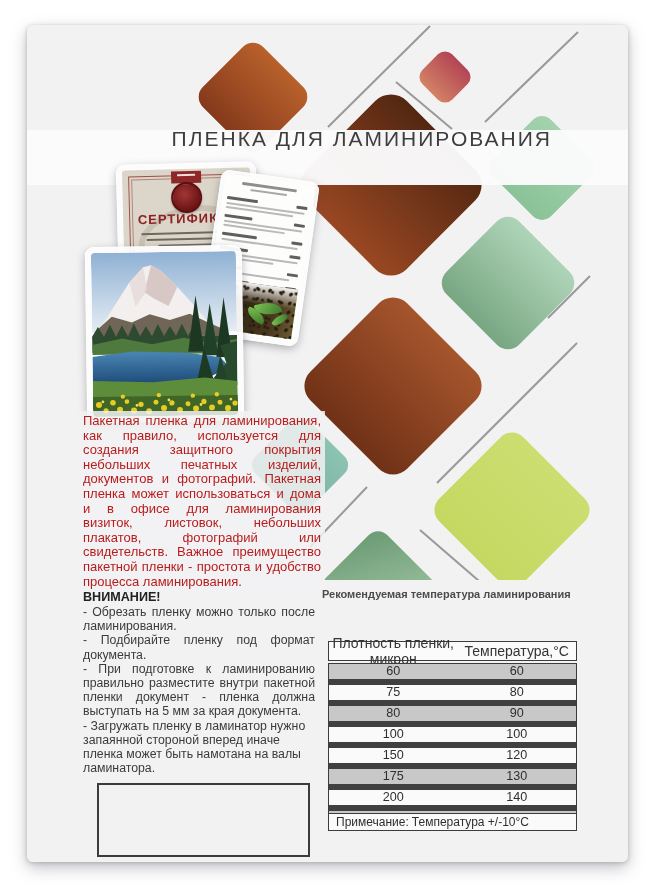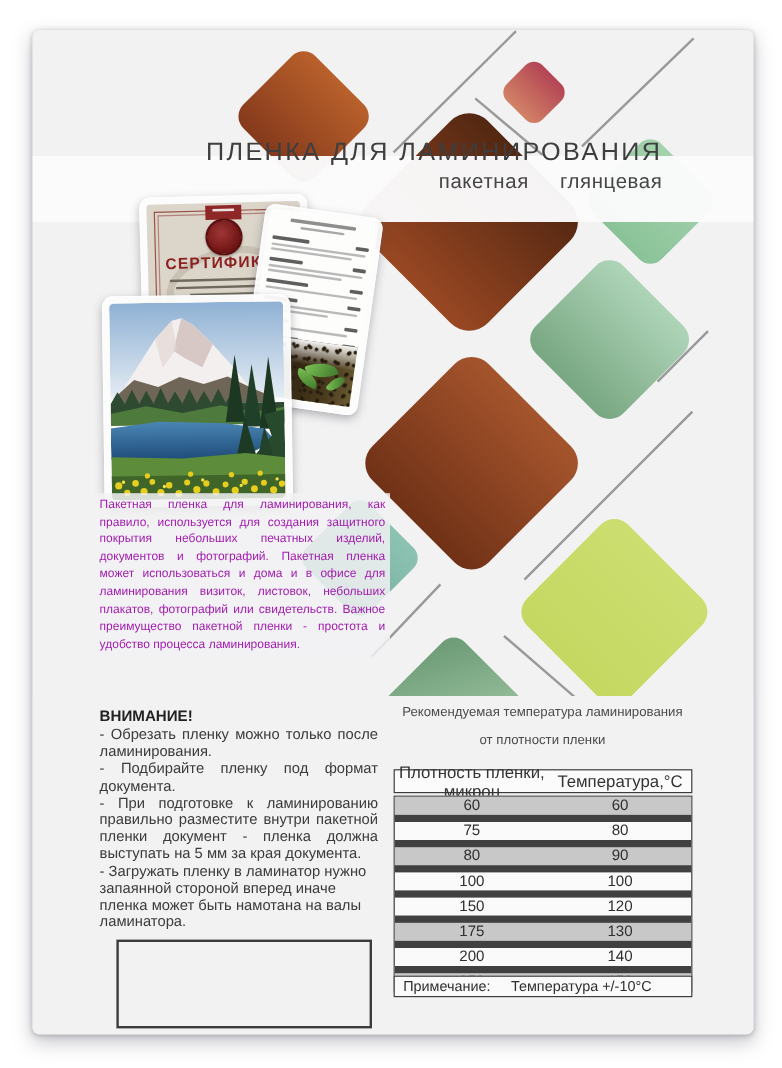--- a/index.html
+++ b/index.html
@@ -11,21 +11,21 @@
   }
   .card{
     position:absolute;left:27px;top:25px;width:601px;height:837px;
     background:#f2f2f3;border-radius:6px;
     box-shadow:0 6px 16px rgba(125,125,135,.45),0 1px 4px rgba(140,140,150,.5);
     overflow:hidden;
   }
   .decor{position:absolute;left:0;top:0;z-index:1;}
 
   
-  .header-block{position:absolute;top:90px;right:76px;z-index:6;text-align:center;}
+  .header-block{position:absolute;top:102px;right:76px;z-index:6;text-align:center;}
   .page-title{font-size:21px;letter-spacing:2px;color:#3e3e3e;white-space:nowrap;}
   .page-subtitle{display:flex;justify-content:flex-end;gap:26px;font-size:17px;
     letter-spacing:.5px;color:#454545;margin-top:3px;}
 
   
   .pouch{position:absolute;background:rgba(252,252,253,.95);border-radius:9px;
     box-shadow:0 3px 8px rgba(70,70,80,.38),inset 0 0 0 1px rgba(255,255,255,.65);}
   .pouch-cert{left:91px;top:138px;width:140px;height:172px;transform:rotate(-1.5deg);z-index:3;}
   .cert-paper{position:absolute;inset:6px;background:#dcd6ca;border-radius:3px;overflow:hidden;}
   .cert-frame-outer{position:absolute;inset:6px;border:1px solid #9c5148;}
@@ -58,47 +58,47 @@
     background-size:11px 9px,13px 11px,9px 9px,100% 100%,100% 100%;}
   .leaf{position:absolute;background:linear-gradient(140deg,#7cc055,#3f7a2c);
     border-radius:2px 100% 2px 100%;}
 
   .pouch-photo{left:59px;top:221px;width:157px;height:176px;transform:rotate(-.8deg);z-index:5;}
   .photo-inner{position:absolute;inset:6px;border-radius:4px;overflow:hidden;}
 
   
   .intro{position:absolute;left:52px;top:386px;width:238px;z-index:6;
     background:rgba(242,242,243,.85);padding:3px 4px;}
-  .intro-text{font-size:10px;line-height:14.6px;text-align:justify;color:#a21caf;}
+  .intro-text{font-size:13px;line-height:14.6px;text-align:justify;color:#b91c1c;}
   .attention{position:absolute;left:56px;top:565px;width:232px;z-index:6;}
   .att-heading{font-weight:bold;font-size:12.6px;margin:0 0 1px 0;color:#222;}
   .att-item{margin:0;font-size:12.3px;line-height:14.2px;text-align:justify;color:#3b3b3b;}
   .att-item:last-child{text-align:left;}
 
   
-  .table-heading{position:absolute;left:295px;top:563px;width:260px;z-index:6;text-align:center;
-    font-weight:normal;color:#4c4c4c;}
+  .table-heading{position:absolute;left:295px;top:563px;width:260px;z-index:6;
+    font-weight:bold;color:#4c4c4c;}
   .th-line1{font-size:11px;white-space:nowrap;}
   .th-line2{font-size:11px;margin-top:11px;}
   .thead-row{position:absolute;left:301px;top:616px;width:249px;height:20px;z-index:6;
     box-sizing:border-box;border:1px solid #3c3c3c;background:#fbfbfc;display:flex;align-items:center;}
   .thead-cell{font-size:14px;color:#343434;text-align:center;}
   .thead-cell.c1{width:52%;}
   .thead-cell.c2{width:48%;}
   .ttable{position:absolute;left:301px;top:638px;width:249px;z-index:6;
     box-sizing:border-box;border:1px solid #3c3c3c;background:#fafafa;}
   .trow{display:flex;height:15px;align-items:flex-end;}
   .trow + .trow{border-top:6px solid #404040;}
   .trow.gray{background:#c8c8c8;}
   .tcell{font-size:12.6px;line-height:15px;color:#2f2f2f;text-align:center;}
   .tcell:first-child{width:52%;}
   .tcell:last-child{width:48%;}
   .tnote{position:absolute;left:301px;top:788px;width:249px;height:18px;z-index:6;
     box-sizing:border-box;border:1px solid #3c3c3c;background:#fafafa;
-    display:flex;align-items:center;gap:17px;padding-left:7px;font-size:12px;color:#2f2f2f;}
+    display:flex;align-items:center;gap:3px;padding-left:7px;font-size:12px;color:#2f2f2f;}
 
   .empty-box{position:absolute;left:70px;top:758px;width:213px;height:74px;z-index:6;
     box-sizing:border-box;border:2px solid #3c3c3c;background:transparent;}
 </style>
 </head>
 <body>
 
 <div class="card">
 
   <svg class="decor" width="601" height="837" viewBox="0 0 601 837">
@@ -161,24 +161,20 @@
     <rect x="235.5" y="402.5" width="75" height="75" rx="12" transform="rotate(45 273 440)" fill="url(#gTeal)"></rect>
     <rect x="425.5" y="425.5" width="119" height="119" rx="16" transform="rotate(45 485 485)" fill="url(#gYellow)"></rect>
     <rect x="307" y="519" width="88" height="88" rx="13" transform="rotate(45 351 563)" fill="url(#gGreenBot)"></rect>
 
     <rect x="0" y="105" width="601" height="55" fill="#fbfbfc" opacity=".97"></rect>
     <rect x="0" y="555" width="601" height="282" fill="#f2f2f3"></rect>
   </svg>
 
   <div class="header-block">
     <div class="page-title">ПЛЕНКА ДЛЯ ЛАМИНИРОВАНИЯ</div>
-    <div class="page-subtitle">
-      <span>пакетная</span>
-      <span>глянцевая</span>
-    </div>
   </div>
 
   <div class="pouch pouch-cert">
     <div class="cert-paper">
       <div class="cert-frame-outer"></div>
       <div class="cert-frame-inner"></div>
       <div class="cert-watermark"></div>
       <div class="cert-tag">
         <div class="cert-tag-bar"></div>
       </div>
@@ -296,21 +292,20 @@
     <div>
         <p class="att-item">- Обрезать пленку можно только после ламинирования.</p>
         <p class="att-item">- Подбирайте пленку под формат документа.</p>
         <p class="att-item">- При подготовке к ламинированию правильно разместите внутри пакетной пленки документ - пленка должна выступать на 5 мм за края документа.</p>
         <p class="att-item">- Загружать пленку в ламинатор нужно запаянной стороной вперед иначе пленка может быть намотана на валы ламинатора.</p>
       </div>
   </div>
 
   <div class="table-heading">
     <div class="th-line1">Рекомендуемая температура ламинирования</div>
-    <div class="th-line2">от плотности пленки</div>
   </div>
 
   <div class="thead-row">
     <div class="thead-cell c1">Плотность пленки, микрон</div>
     <div class="thead-cell c2">Температура,°C</div>
   </div>
 
   <div class="ttable">
       <div class="trow gray">
         <div class="tcell">60</div>

